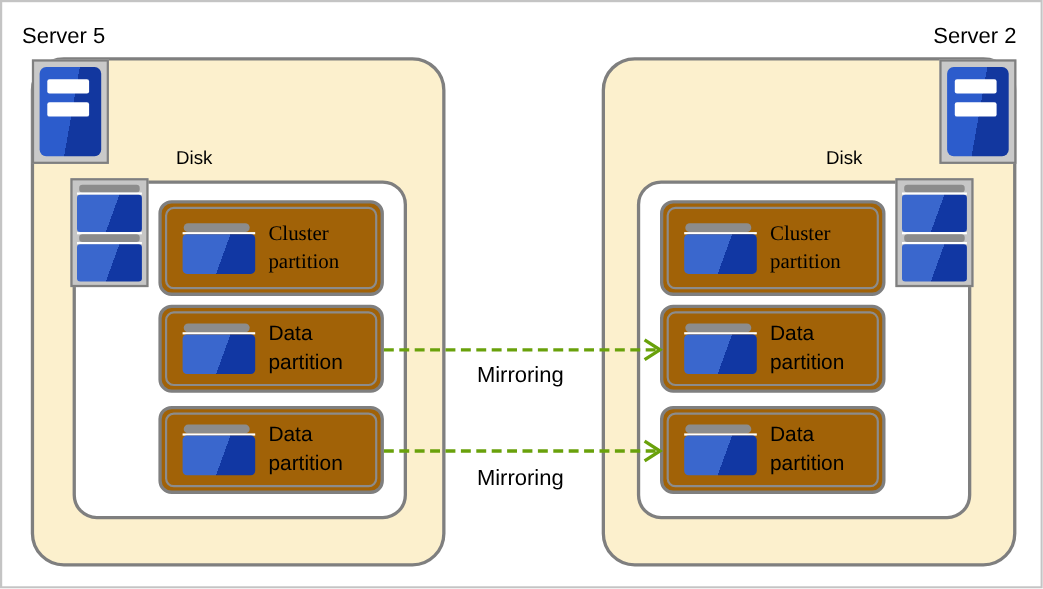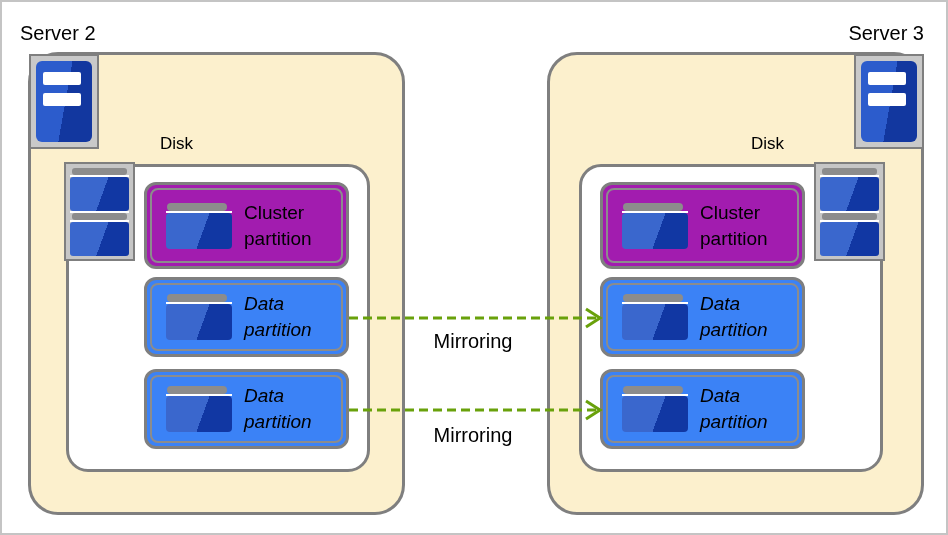--- a/index.html
+++ b/index.html
@@ -71,22 +71,22 @@
   
   .partition {
     position:absolute; width:205px;
     border:3px solid #7F7F7F; border-radius:12px; padding:3px;
   }
   .partition .inner {
     width:100%; height:100%;
     border:2px solid #8C8C8C; border-radius:8px;
     display:flex; align-items:center; padding-left:14px;
   }
-  .partition.cluster, .partition.cluster .inner { background:#a21caf; }
-  .partition.data,    .partition.data .inner    { background:#3b82f6;font-style:italic; }
+  .partition.cluster, .partition.cluster .inner { background:#a16207;font-family:Liberation Serif, serif; }
+  .partition.data,    .partition.data .inner    { background:#a16207; }
   .partition.p-cluster { top:180px; height:87px; }
   .partition.p-data1   { top:275px; height:80px; }
   .partition.p-data2   { top:367px; height:80px; }
   .partition.sv1 { left:142px; }
   .partition.sv2 { left:598px; }
 
   .part-disk-icon { width:66px; flex:0 0 66px; }
   .part-disk-icon .pbar { width:60px; height:8px; background:#8C8C8C; border-radius:4px; margin-left:1px; }
   .part-disk-icon .psep { height:2px; background:#fff; width:66px; }
   .part-disk-icon .pdisk {
@@ -104,22 +104,22 @@
     font-size:20px; color:#000;
   }
   .mirror-label.m1 { left:411px; top:328px; }
   .mirror-label.m2 { left:411px; top:422px; }
 </style>
 </head>
 <body>
 
 <div class="page">
 
-  <div class="abs outer-label" style="left:18px; top:20px;">Server 2</div>
-  <div class="abs outer-label" style="right:22px; top:20px;">Server 3</div>
+  <div class="abs outer-label" style="left:18px; top:20px;">Server 5</div>
+  <div class="abs outer-label" style="right:22px; top:20px;">Server 2</div>
 
   <div class="server-box s1"></div>
 
   <div class="server-box s2"></div>
 
   <div class="abs disk-label" style="left:158px; top:132px;">Disk</div>
   <div class="abs disk-label" style="left:749px; top:132px;">Disk</div>
 
   <div class="disk-container s1"></div>
   <div class="disk-container s2"></div>

